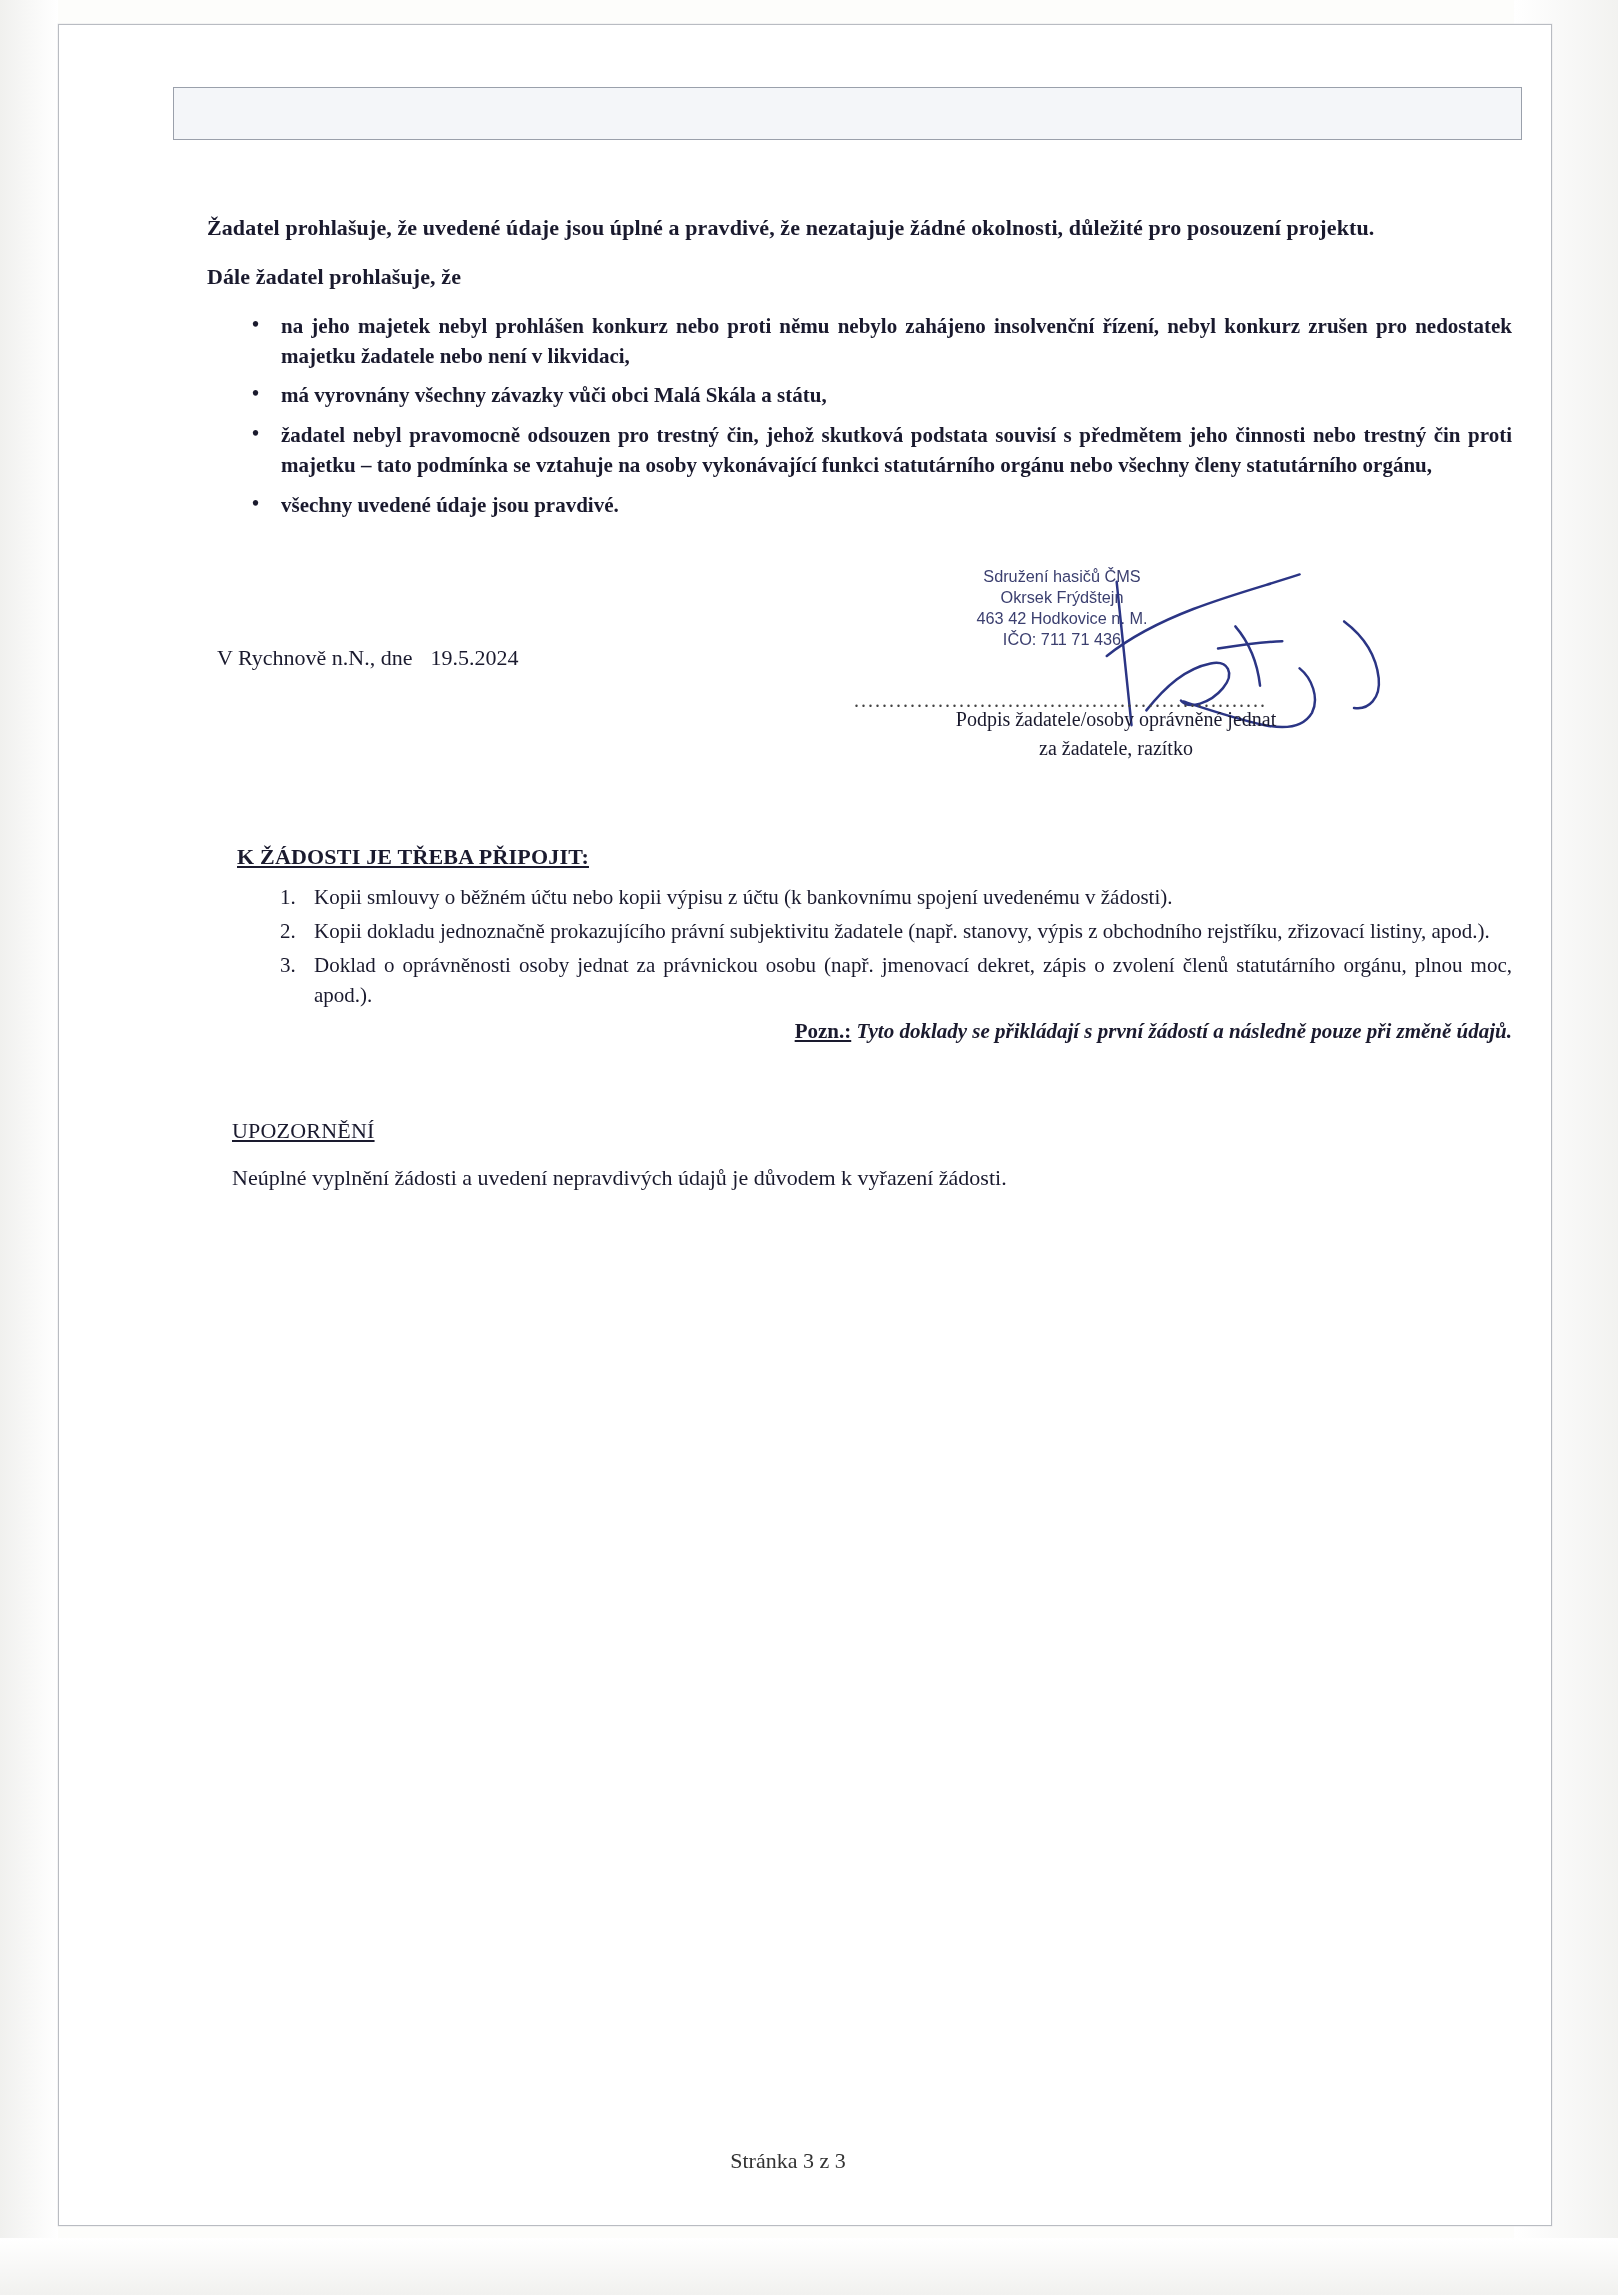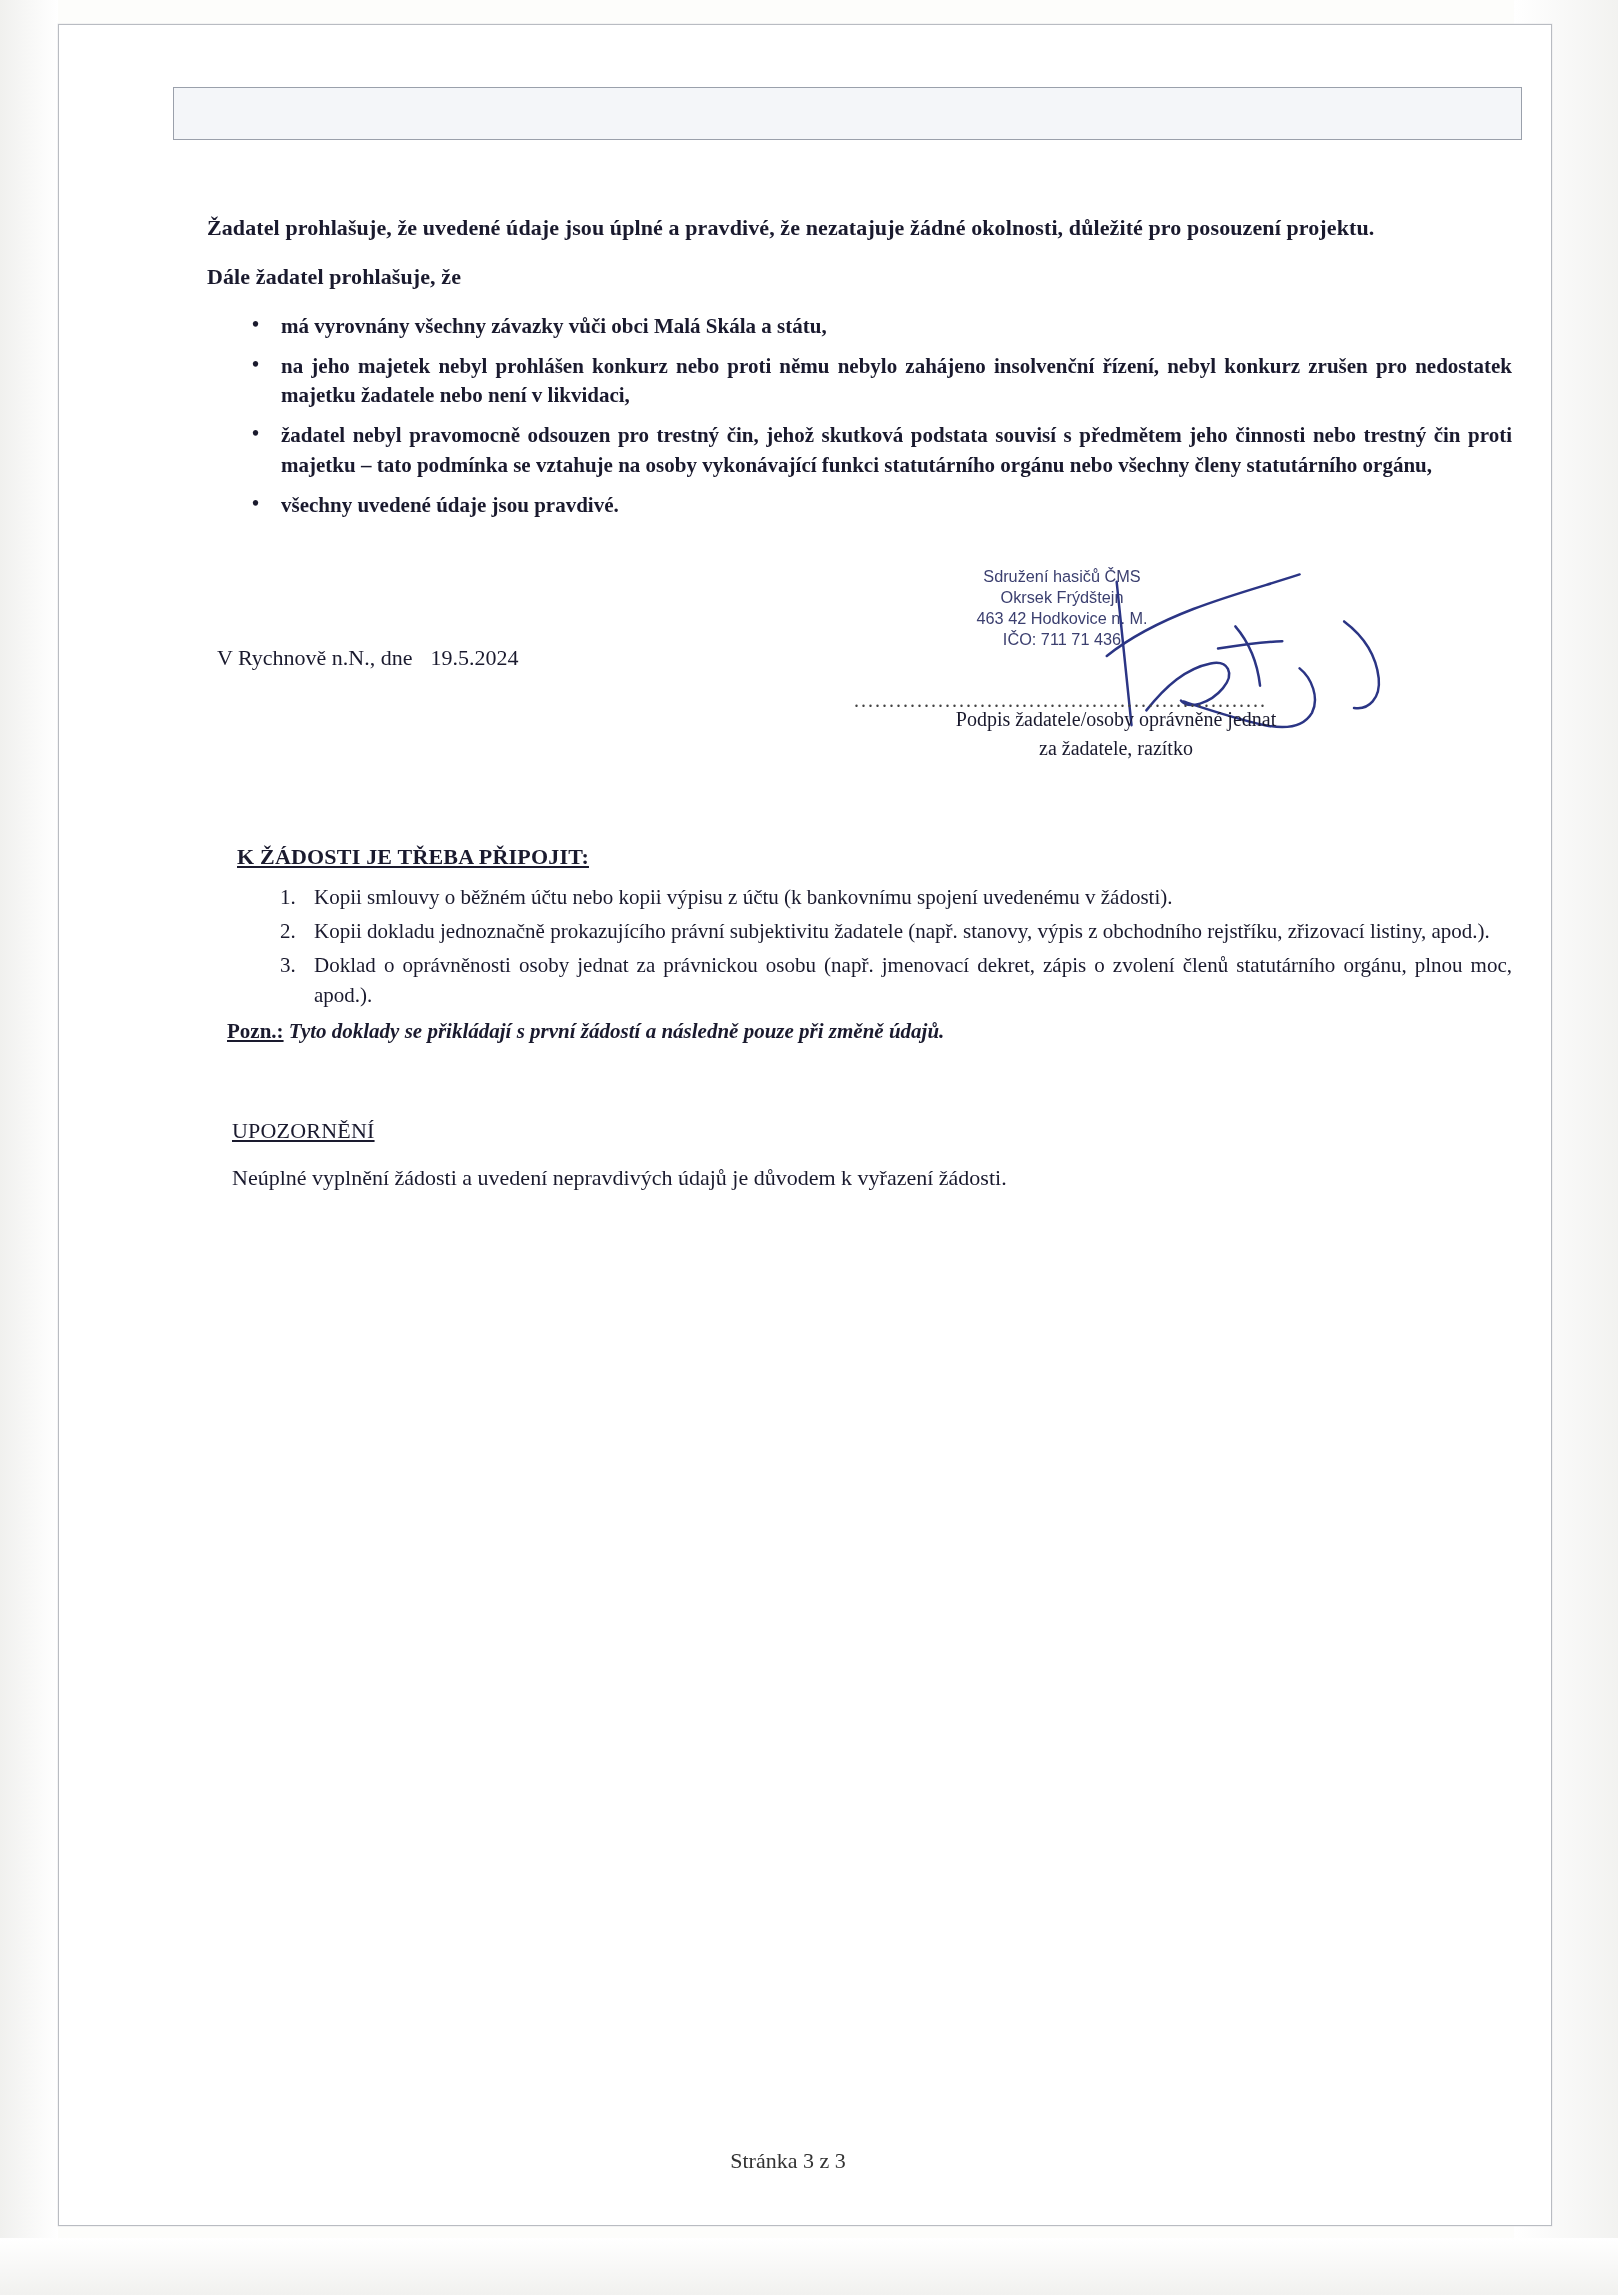--- a/index.html
+++ b/index.html
@@ -173,20 +173,21 @@
     margin-bottom: 5px;
     padding-left: 13px;
     text-align: justify;
     font-weight: normal;
   }
   .pozn {
     margin: 9px 0 0 20px;
     font-size: 21px;
     font-weight: bold;
     font-style: italic;
+    text-align: right;
   }
   .pozn .lead {
     text-decoration: underline;
     font-style: normal;
   }
 
   .notice-title {
     margin: 74px 0 19px 25px;
     font-size: 22px;
     text-decoration: underline;
@@ -221,22 +222,22 @@
 
     <div class="header-box"></div>
 
     <div class="content">
 
       <p class="para-bold">Žadatel prohlašuje, že uvedené údaje jsou úplné a pravdivé, že nezatajuje žádné okolnosti, důležité pro posouzení projektu.</p>
 
       <p class="para-bold nojust">Dále žadatel prohlašuje, že</p>
 
       <ul class="bullets">
+        <li>na jeho majetek nebyl prohlášen konkurz nebo proti němu nebylo zahájeno insolvenční řízení, nebyl konkurz zrušen pro nedostatek majetku žadatele nebo není v likvidaci,</li>
         <li>má vyrovnány všechny závazky vůči obci Malá Skála a státu,</li>
-        <li>na jeho majetek nebyl prohlášen konkurz nebo proti němu nebylo zahájeno insolvenční řízení, nebyl konkurz zrušen pro nedostatek majetku žadatele nebo není v likvidaci,</li>
         <li>žadatel nebyl pravomocně odsouzen pro trestný čin, jehož skutková podstata souvisí s předmětem jeho činnosti nebo trestný čin proti majetku – tato podmínka se vztahuje na osoby vykonávající funkci statutárního orgánu nebo všechny členy statutárního orgánu,</li>
         <li>všechny uvedené údaje jsou pravdivé.</li>
       </ul>
 
       <div class="sig-zone">
 
         <div class="place-date">
           <span>V Rychnově n.N., dne</span><span class="date">19.5.2024</span>
         </div>
 

